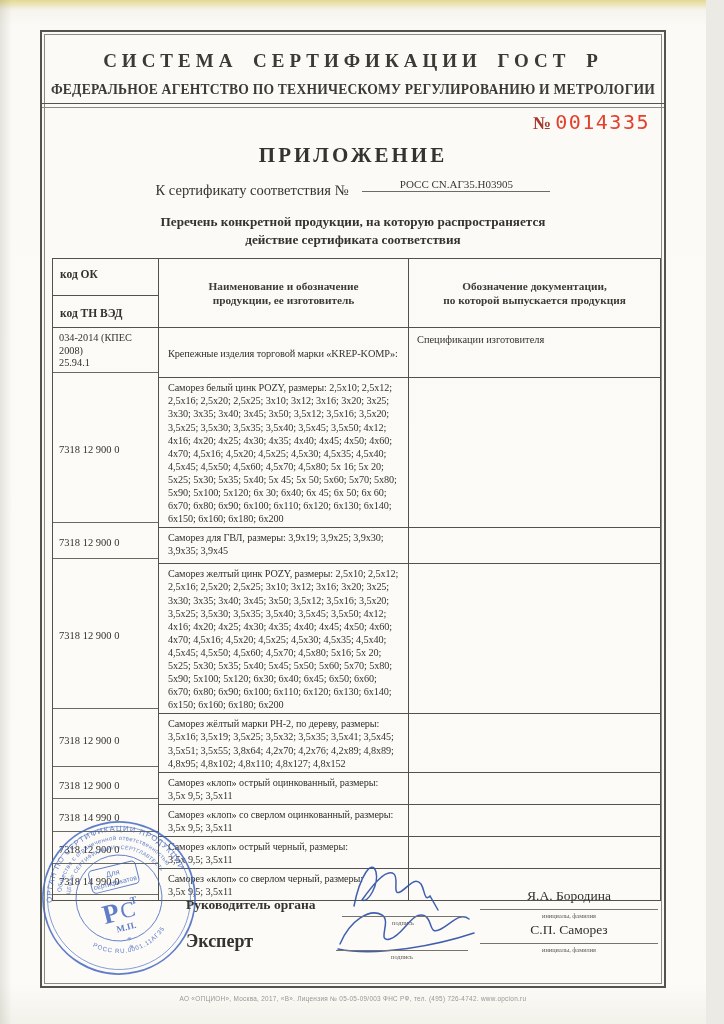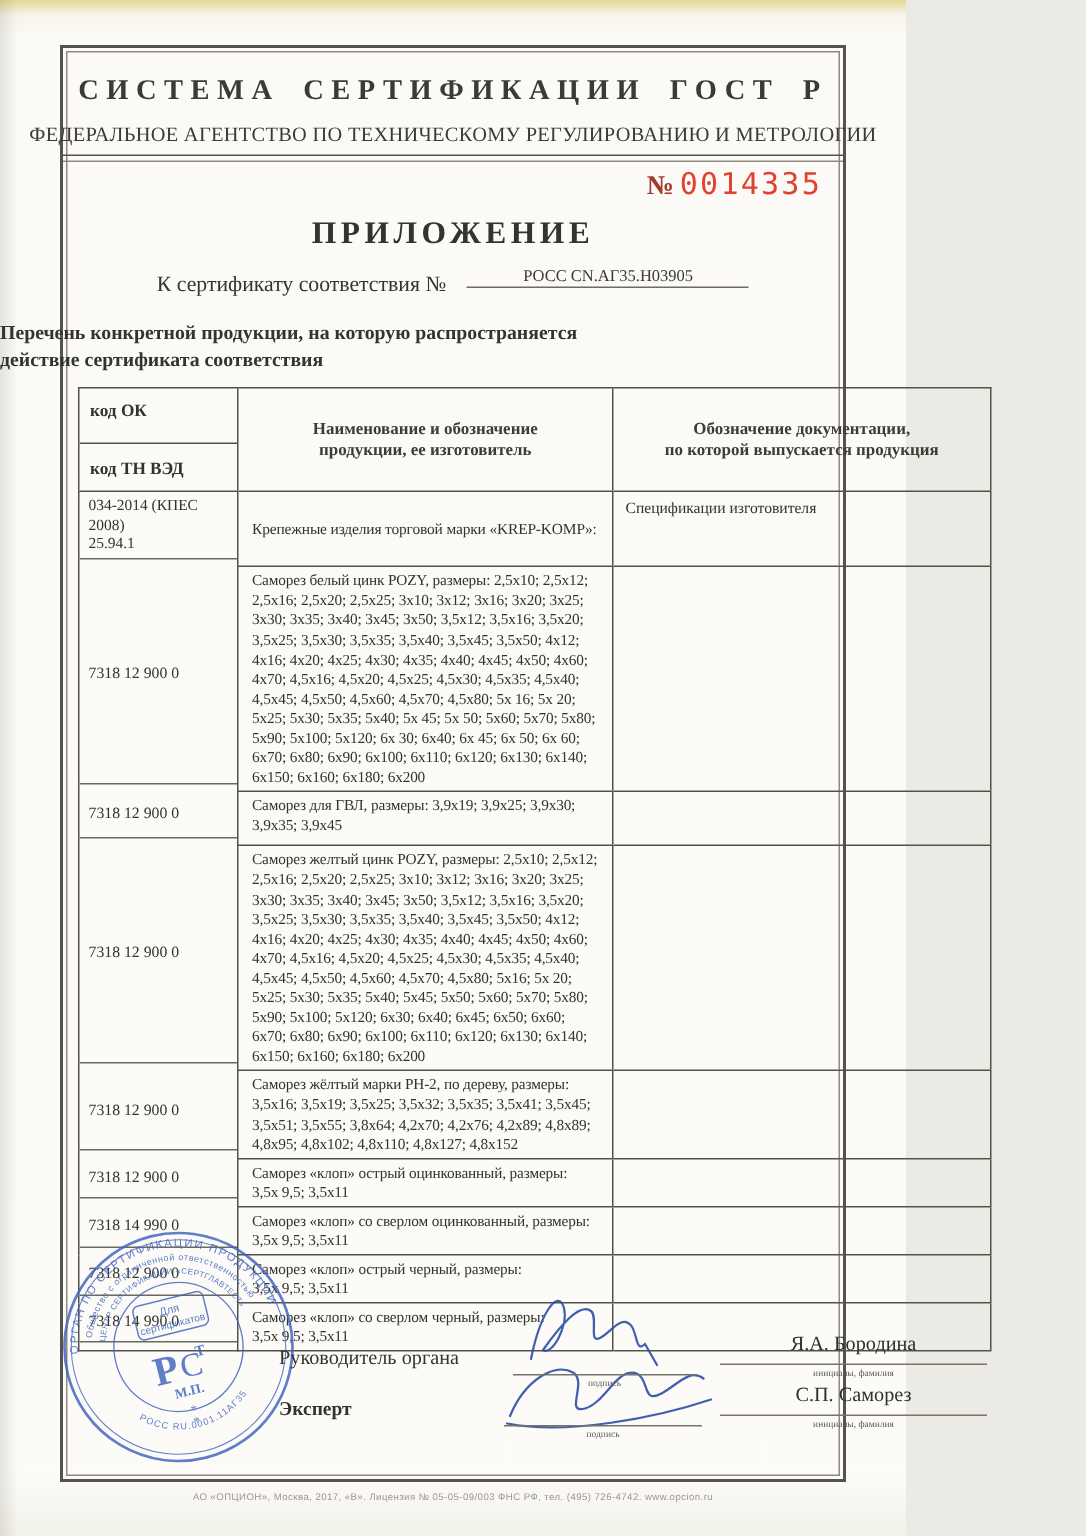--- a/index.html
+++ b/index.html
@@ -2,55 +2,55 @@
 <html><head>
 <meta charset="utf-8">
 <style>
   html,body { margin:0; padding:0; }
   body {
     width:724px; height:1024px; overflow:hidden;
     background:#eceae4;
     font-family:"Liberation Serif", serif;
   }
   .page {
-    position:relative; width:604px; height:1024px;
+    position:relative; width:706px; height:1024px;
     background:linear-gradient(180deg,#f3f0e6 0%, #fbfaf6 2.5%, #fcfbf8 96%, #f2f1ea 100%);
     color:#2f2f2a;
   }
   .scan-edge-top { position:absolute; top:0; left:0; right:0; height:10px;
     background:linear-gradient(180deg, rgba(213,195,68,0.5), rgba(213,195,68,0)); }
   .scan-edge-left { position:absolute; top:0; left:0; bottom:0; width:12px;
     background:linear-gradient(90deg, rgba(110,105,85,0.16), rgba(110,105,85,0)); }
 
   .frame { position:absolute; left:40px; top:30px; right:40px; bottom:36px;
     border:2px solid #55544c; }
   .frame-inner { position:absolute; inset:2px; border:1px solid #8d8b80; }
 
   .sys-title { position:absolute; top:50px; left:0; right:0; text-align:center;
     font-size:19px; font-weight:bold; letter-spacing:5px; word-spacing:6px; color:#3b3a33; }
   .agency { position:absolute; top:82px; left:0; right:0; text-align:center;
-    font-size:13.6px; font-weight:normal; letter-spacing:0.2px; color:#3b3a33; }
+    font-size:13.6px; font-weight:bold; letter-spacing:0.2px; color:#3b3a33; }
   .header-rule { position:absolute; left:42px; right:42px; top:103px; height:3px;
     border-top:1.7px solid #55544c; border-bottom:1px solid #8d8b80; }
 
   .doc-number { position:absolute; top:110px; right:56px; white-space:nowrap; }
   .doc-number .no { font-size:18px; color:#a33a2c; font-weight:bold; }
   .doc-number .digits { font-family:"DejaVu Sans Mono", monospace; font-size:20px;
     color:#e2412d; letter-spacing:1.5px; }
 
   .appendix { position:absolute; top:143px; left:0; right:0; text-align:center;
     font-size:21px; font-weight:bold; letter-spacing:3px; color:#34332d; }
 
   .cert-row { position:absolute; top:181px; left:0; right:0; text-align:center; }
   .cert-label { font-size:14.5px; color:#34332d; }
   .cert-value { display:inline-block; width:188px; margin-left:10px; text-align:center;
     border-bottom:1.2px solid #6e6c62; font-size:11px; padding-bottom:1px;
     transform:translateY(-7px); color:#3a3933; }
 
-  .subtitle { position:absolute; top:213px; left:0; right:0; 
+  .subtitle { position:absolute; top:213px; left:0; right:0; text-align:center;
     font-size:13.2px; font-weight:bold; line-height:17.5px; color:#34332d; }
 
   table.products { position:absolute; left:52px; top:258px; width:608px;
     border-collapse:collapse; table-layout:fixed; border:1.4px solid #53524a; }
   th, td { overflow:hidden; color:#33322c; }
   .vline { border-left:1px solid #53524a; }
   th { border-bottom:1.3px solid #53524a; font-weight:bold; vertical-align:middle; }
   .h1 { padding:0; vertical-align:top; }
   .h1a { height:37px; padding:9px 0 0 7px; border-bottom:1px solid #53524a;
     font-size:11.5px; text-align:left; box-sizing:border-box; }
@@ -67,22 +67,22 @@
     vertical-align:top; white-space:pre-line; border-bottom:1px solid #53524a;
     letter-spacing:-0.1px; }
   td.c2.mid { vertical-align:middle; font-size:10.3px; }
   td.c3 { font-size:10.4px; vertical-align:top; padding:6px 6px 2px 8px;
     border-bottom:1px solid #53524a; }
   tr.r0 { height:37px; } tr.r1 { height:125px; } tr.r2 { height:36px; }
   tr.r3 { height:122px; } tr.r4 { height:55px; } tr.r5 { height:29px; }
   tr.r6 { height:31px; } tr.r7 { height:31px; } tr.r8 { height:31px; }
   tr.rh { height:69px; }
 
-  .role1 { position:absolute; left:186px; top:897px; font-size:13.5px; font-weight:normal; color:#34332d; }
-  .role2 { position:absolute; left:186px; top:931px; font-size:13px; font-weight:bold; color:#34332d; }
+  .role1 { position:absolute; left:186px; top:897px; font-size:13.5px; font-weight:bold; color:#34332d; }
+  .role2 { position:absolute; left:186px; top:931px; font-size:18px; font-weight:bold; color:#34332d; }
   .sigline1 { position:absolute; left:342px; top:916px; width:122px; border-top:1px solid #76746a; }
   .sigcap1  { position:absolute; left:342px; top:919px; width:122px; text-align:center;
     font-size:6.3px; color:#5b5a52; }
   .sigline2 { position:absolute; left:336px; top:950px; width:132px; border-top:1px solid #76746a; }
   .sigcap2  { position:absolute; left:336px; top:953px; width:132px; text-align:center;
     font-size:6.3px; color:#5b5a52; }
   .name1 { position:absolute; left:480px; top:888px; width:178px; text-align:center; font-size:13.5px; }
   .nameline1 { position:absolute; left:480px; top:909px; width:178px; border-top:1px solid #76746a; }
   .namecap1 { position:absolute; left:480px; top:912px; width:178px; text-align:center;
     font-size:6.3px; color:#5b5a52; }

